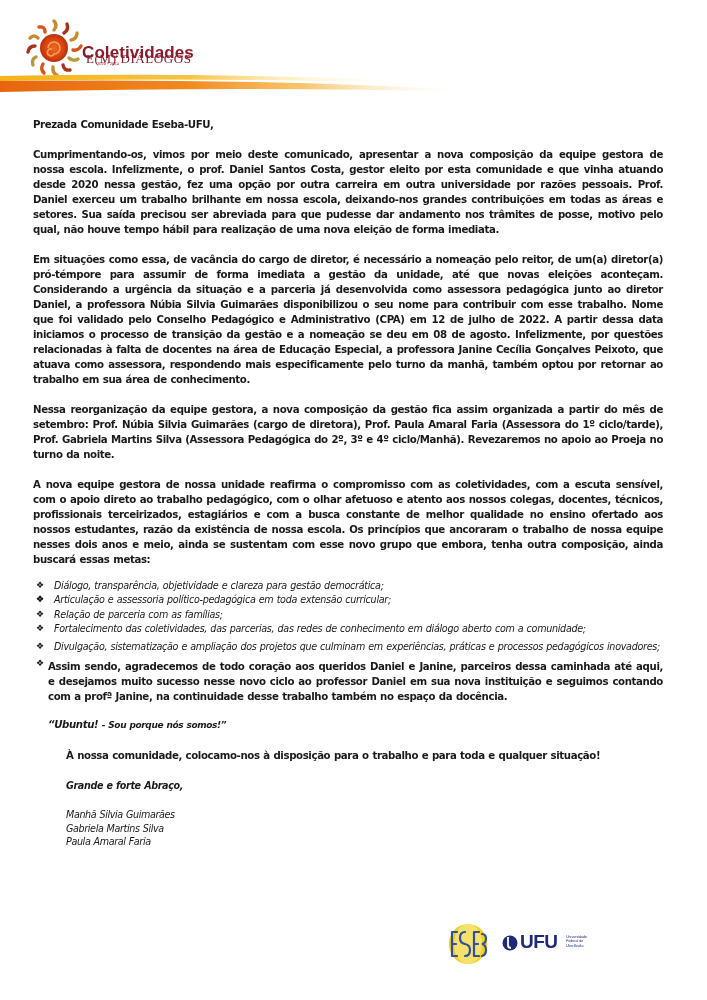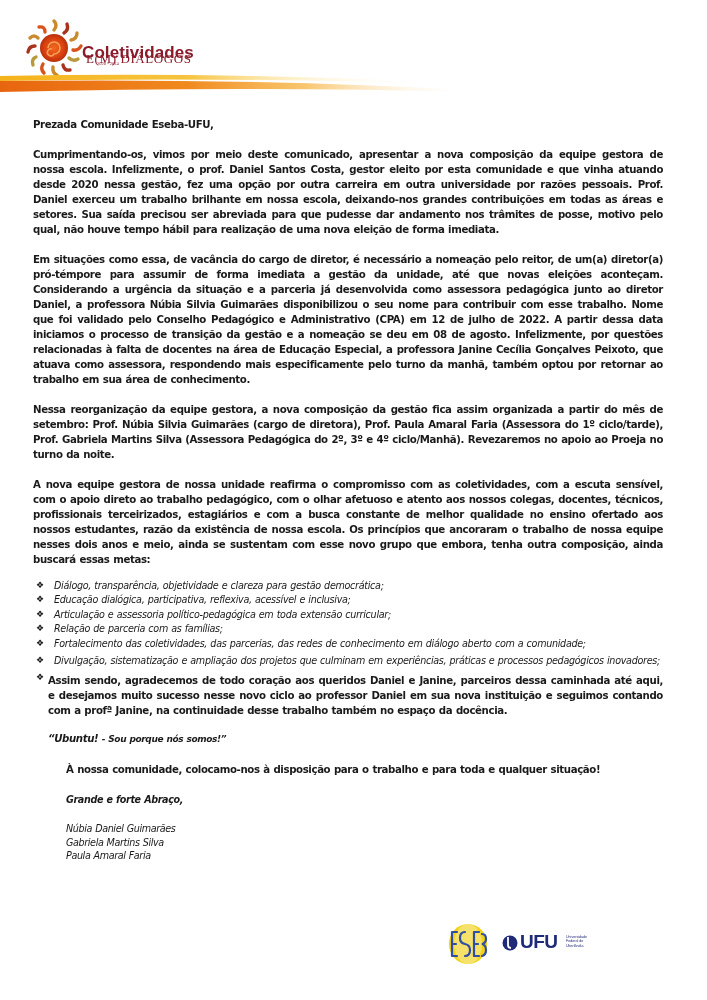--- a/index.html
+++ b/index.html
@@ -93,34 +93,34 @@
 
 <div class="content">
   <p class="greeting">Prezada Comunidade Eseba-UFU,</p>
   <p>Cumprimentando-os, vimos por meio deste comunicado, apresentar a nova composição da equipe gestora de nossa escola. Infelizmente, o prof. Daniel Santos Costa, gestor eleito por esta comunidade e que vinha atuando desde 2020 nessa gestão, fez uma opção por outra carreira em outra universidade por razões pessoais. Prof. Daniel exerceu um trabalho brilhante em nossa escola, deixando-nos grandes contribuições em todas as áreas e setores. Sua saída precisou ser abreviada para que pudesse dar andamento nos trâmites de posse, motivo pelo qual, não houve tempo hábil para realização de uma nova eleição de forma imediata.</p>
   <p>Em situações como essa, de vacância do cargo de diretor, é necessário a nomeação pelo reitor, de um(a) diretor(a) pró-témpore para assumir de forma imediata a gestão da unidade, até que novas eleições aconteçam. Considerando a urgência da situação e a parceria já desenvolvida como assessora pedagógica junto ao diretor Daniel, a professora Núbia Silvia Guimarães disponibilizou o seu nome para contribuir com esse trabalho. Nome que foi validado pelo Conselho Pedagógico e Administrativo (CPA) em 12 de julho de 2022. A partir dessa data iniciamos o processo de transição da gestão e a nomeação se deu em 08 de agosto. Infelizmente, por questões relacionadas à falta de docentes na área de Educação Especial, a professora Janine Cecília Gonçalves Peixoto, que atuava como assessora, respondendo mais especificamente pelo turno da manhã, também optou por retornar ao trabalho em sua área de conhecimento.</p>
   <p>Nessa reorganização da equipe gestora, a nova composição da gestão fica assim organizada a partir do mês de setembro: Prof. Núbia Silvia Guimarães (cargo de diretora), Prof. Paula Amaral Faria (Assessora do 1º ciclo/tarde), Prof. Gabriela Martins Silva (Assessora Pedagógica do 2º, 3º e 4º ciclo/Manhã). Revezaremos no apoio ao Proeja no turno da noite.</p>
   <p>A nova equipe gestora de nossa unidade reafirma o compromisso com as coletividades, com a escuta sensível, com o apoio direto ao trabalho pedagógico, com o olhar afetuoso e atento aos nossos colegas, docentes, técnicos, profissionais terceirizados, estagiários e com a busca constante de melhor qualidade no ensino ofertado aos nossos estudantes, razão da existência de nossa escola. Os princípios que ancoraram o trabalho de nossa equipe nesses dois anos e meio, ainda se sustentam com esse novo grupo que embora, tenha outra composição, ainda buscará essas metas:</p>
 
   <ul class="goals">
     <li><span class="bullet">❖</span><span>Diálogo, transparência, objetividade e clareza para gestão democrática;</span></li>
-    <li><span class="bullet">❖</span><span>Educação dialógica, participativa, reflexiva, acessível e inclusiva;</span></li>
+    <li><span class="bullet">❖</span></li>
     <li><span class="bullet">❖</span><span>Articulação e assessoria político-pedagógica em toda extensão curricular;</span></li>
     <li><span class="bullet">❖</span><span>Relação de parceria com as famílias;</span></li>
     <li style="margin-bottom:4px"><span class="bullet">❖</span><span>Fortalecimento das coletividades, das parcerias, das redes de conhecimento em diálogo aberto com a comunidade;</span></li>
     <li style="margin-bottom:4px"><span class="bullet">❖</span><span>Divulgação, sistematização e ampliação dos projetos que culminam em experiências, práticas e processos pedagógicos inovadores;</span></li>
     <li><span class="bullet">❖</span></li>
   </ul>
 
   <p class="closing">Assim sendo, agradecemos de todo coração aos queridos Daniel e Janine, parceiros dessa caminhada até aqui, e desejamos muito sucesso nesse novo ciclo ao professor Daniel em sua nova instituição e seguimos contando com a profª Janine, na continuidade desse trabalho também no espaço da docência.</p>
   <p class="motto"><span>“Ubuntu!</span><span class="small"> - Sou porque nós somos!”</span></p>
   <p class="availability">À nossa comunidade, colocamo-nos à disposição para o trabalho e para toda e qualquer situação!</p>
   <p class="signoff">Grande e forte Abraço,</p>
   <div class="signatures">
-    <div>Núbia Daniel Guimarães</div>
+    <div>Manhã Silvia Guimarães</div>
     <div>Gabriela Martins Silva</div>
     <div>Paula Amaral Faria</div>
   </div>
 </div>
 
 <div class="footer-logos">
   <svg class="eseba-logo" viewBox="0 0 42 44">
     <ellipse cx="21" cy="22" rx="19" ry="20" fill="#f2d21b"></ellipse>
     <ellipse cx="21" cy="22" rx="14" ry="20" fill="#ffffff" opacity="0.35"></ellipse>
     <g fill="none" stroke="#2e4fa3" stroke-width="2.2" stroke-linecap="round">

